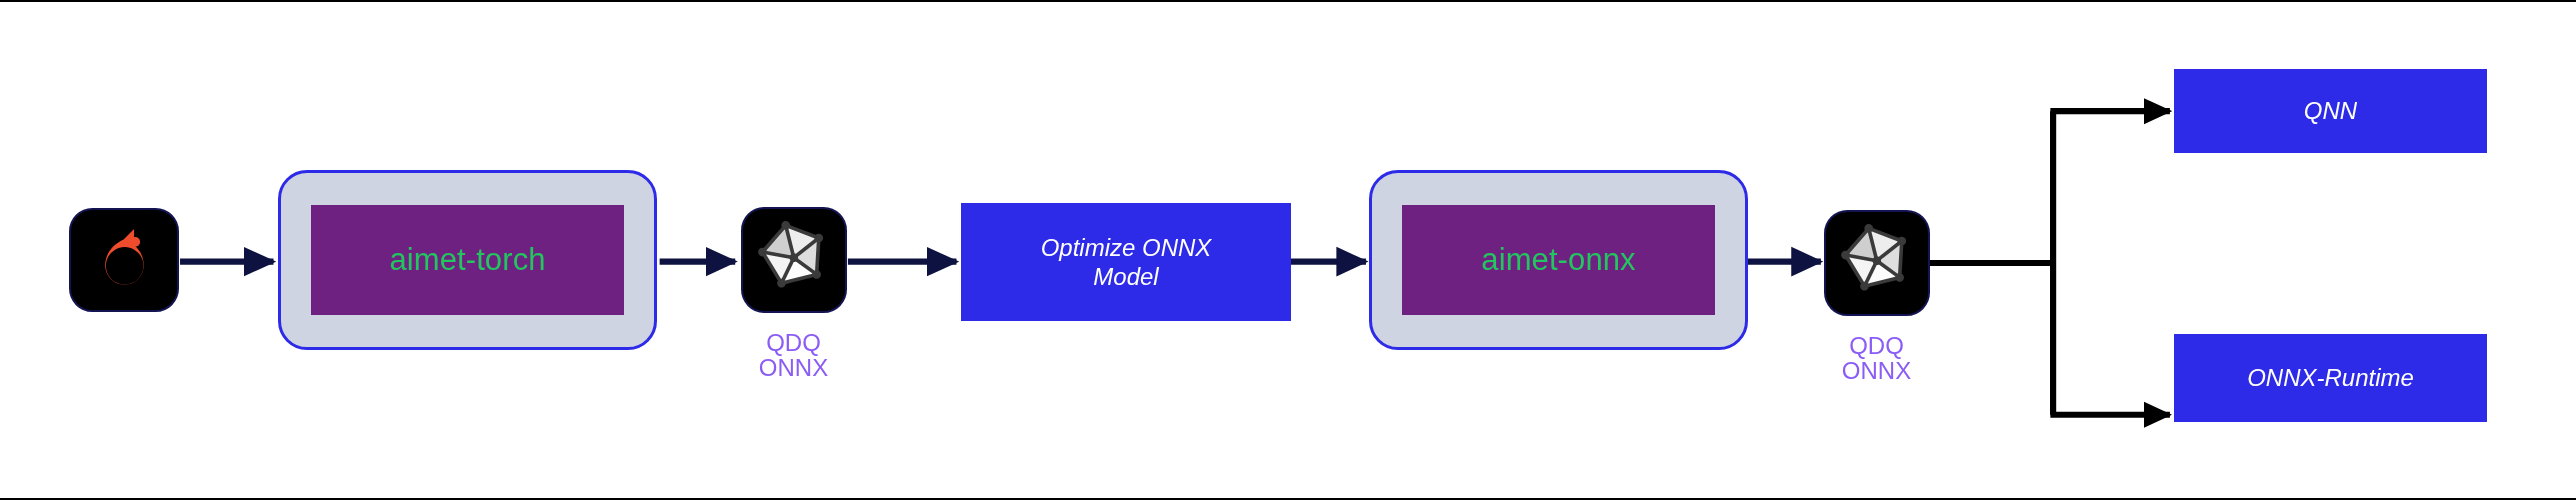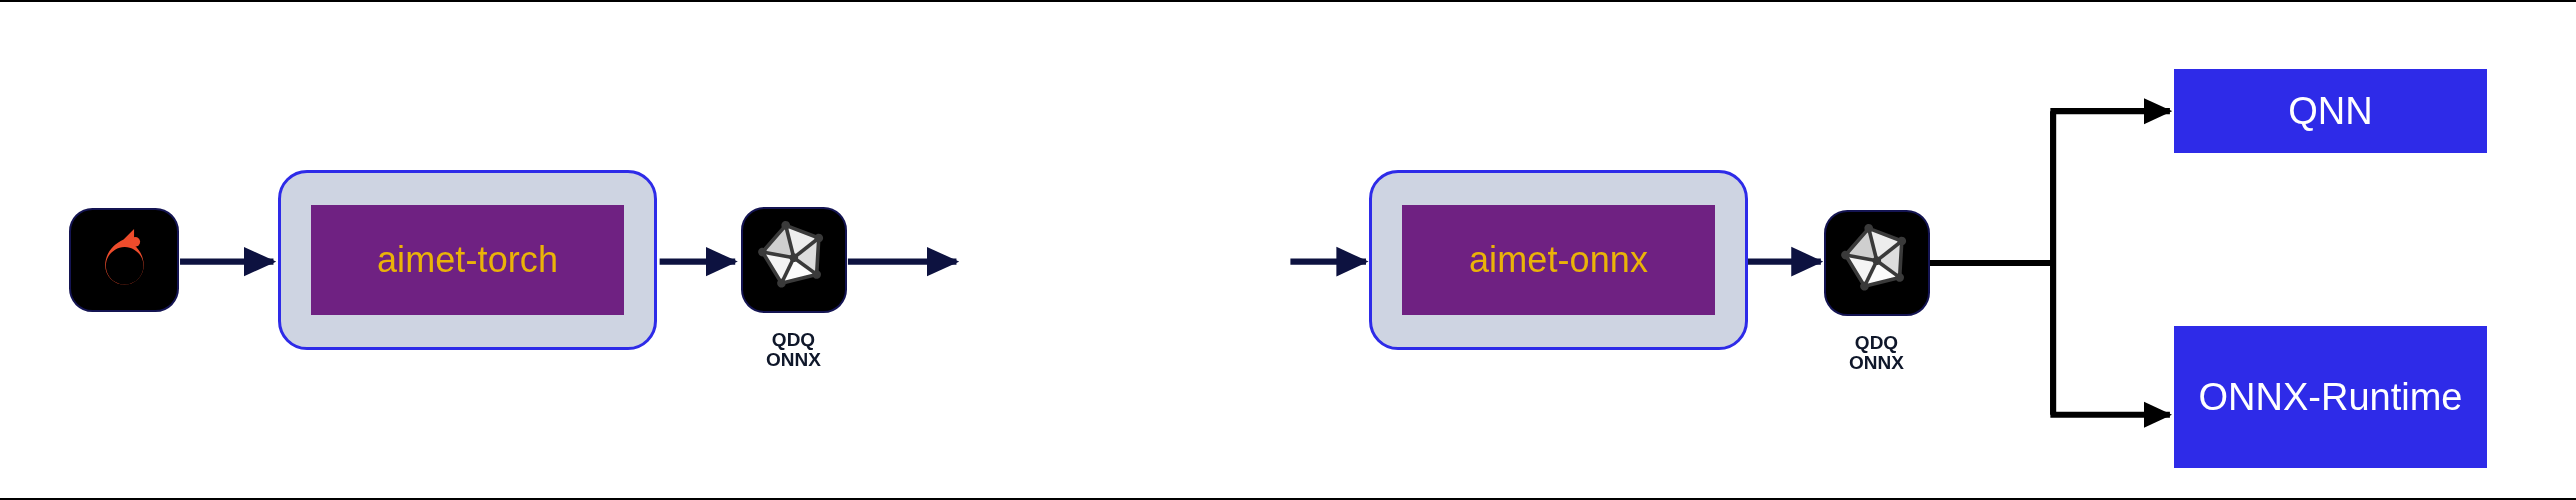--- a/index.html
+++ b/index.html
@@ -46,52 +46,53 @@
     justify-content: center;
   }
   .aimet-inner {
     background: #6F2182;
     display: flex;
     align-items: center;
     justify-content: center;
     box-sizing: border-box;
   }
   .aimet-inner .label {
-    color: #eab308;
-    font-size: 36px;
+    color: #22c55e;
+    font-size: 31px;
     font-weight: 400;
     letter-spacing: 0.1px;
     font-family: "Liberation Sans", sans-serif;
     white-space: nowrap;
   }
 
   
   .blue-box {
     position: absolute;
     background: #2E2BE8;
     display: flex;
     align-items: center;
     justify-content: center;
     text-align: center;
     box-sizing: border-box;
   }
   .blue-box .label {
     color: #ffffff;
-    font-size: 38px;
+    font-size: 24px;
     font-weight: 400;
     line-height: 1.22;
     font-family: "Liberation Sans", sans-serif;
+    font-style: italic;
   }
 
   
   .caption {
     position: absolute;
-    color: #0f172a;
-    font-weight: bold;
-    font-size: 19px;
+    color: #8b5cf6;
+    font-weight: normal;
+    font-size: 24px;
     line-height: 1.05;
     text-align: center;
     font-family: "Liberation Sans", sans-serif;
     white-space: pre-line;
   }
 
   
   .conn-svg {
     position: absolute;
     left: 0;
@@ -178,20 +179,23 @@
             <circle cx="35" cy="86" r="6"></circle>
             <circle cx="20" cy="38" r="6"></circle>
             <circle cx="60" cy="56" r="6"></circle>
           </g>
         </g>
       </svg>
     </span>
   </div>
   <div class="caption" style="left:687px; top:328px; width:213px;"><span>QDQ</span><br><span>ONNX</span></div>
 
+  <div class="blue-box" style="left:961px; top:201px; width:330px; height:118px;">
+    <span class="label"><span>Optimize ONNX</span><br><span>Model</span></span>
+  </div>
 
   <div class="aimet-wrap" style="left:1369px; top:168px; width:379px; height:180px;">
     <div class="aimet-inner" style="width:313px; height:110px;">
       <span class="label">aimet-onnx</span>
     </div>
   </div>
 
   <div class="logo-tile" style="left:1824px; top:208px; width:106px; height:106px;">
     <span>
       <svg width="87" height="87" viewBox="0 0 120 120" aria-hidden="true">
@@ -221,18 +225,18 @@
         </g>
       </svg>
     </span>
   </div>
   <div class="caption" style="left:1770px; top:331px; width:213px;"><span>QDQ</span><br><span>ONNX</span></div>
 
   <div class="blue-box" style="left:2174px; top:67px; width:313px; height:84px;">
     <span class="label">QNN</span>
   </div>
 
-  <div class="blue-box" style="left:2174px; top:324px; width:313px; height:142px;">
+  <div class="blue-box" style="left:2174px; top:332px; width:313px; height:88px;">
     <span class="label">ONNX-Runtime</span>
   </div>
 
 </div>
 
 
 </body></html>

